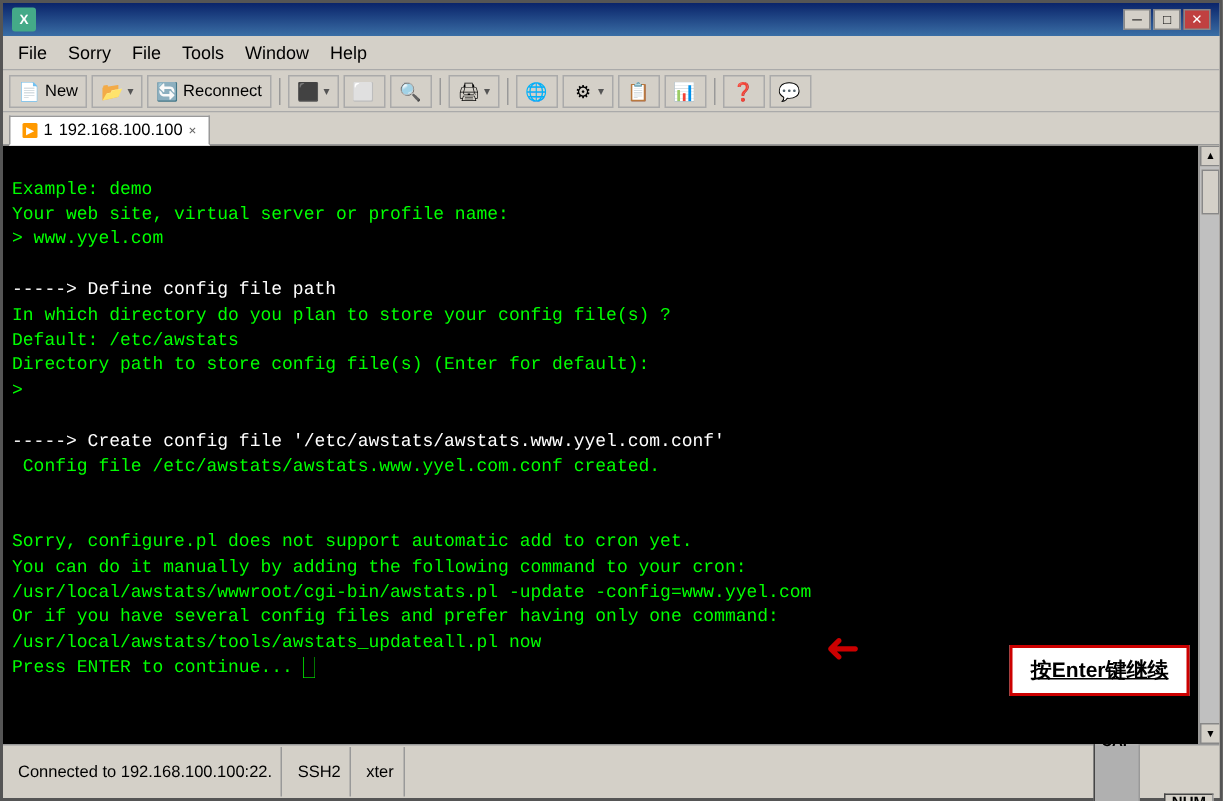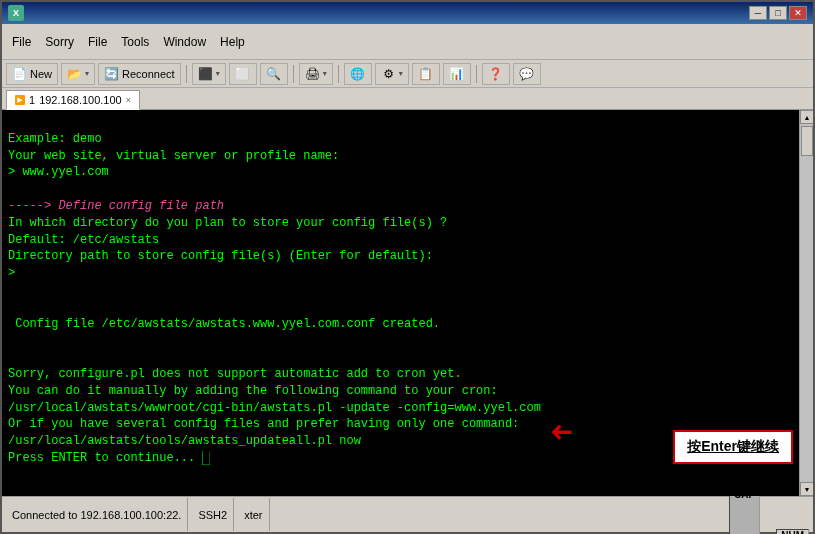--- a/index.html
+++ b/index.html
@@ -70,21 +70,21 @@
     }
     .title-btn.close { background: #c04040; color: white; }
 
     
     .menu-bar {
       background: #d4d0c8;
       border-bottom: 1px solid #aaa;
       padding: 2px 4px;
       display: flex;
       gap: 2px;
-      height: 36px;
+      height: 23px;
       align-items: center;
       flex-shrink: 0;
     }
     .menu-item {
       padding: 1px 6px;
       font-size: 12px;
       cursor: pointer;
       color: #000;
     }
 
@@ -218,21 +218,21 @@
     .scrollbar-thumb {
       width: 12px;
       height: 30px;
       background: #d4d0c8;
       border: 1px solid #888;
       margin: 2px auto;
     }
 
     
     .green { color: #00ff00; }
-    .yellow { color: #ec4899; font-style: italic; }
+    .yellow { color: #ffffff; }
 
     
     .popup-box {
       position: absolute;
       bottom: 32px;
       right: 20px;
       background: white;
       border: 2px solid #cc0000;
       padding: 6px 12px;
       font-size: 14px;
@@ -376,21 +376,21 @@
 <span class="green">Example: demo
 Your web site, virtual server or profile name:
 &gt; www.yyel.com
 
 </span><span class="yellow">-----&gt; Define config file path</span><span class="green">
 In which directory do you plan to store your config file(s) ?
 Default: /etc/awstats
 Directory path to store config file(s) (Enter for default):
 &gt;
 
-</span><span class="green">
+</span><span class="yellow">-----&gt; Create config file '/etc/awstats/awstats.www.yyel.com.conf'</span><span class="green">
  Config file /etc/awstats/awstats.www.yyel.com.conf created.
 
 </span><span class="green">
 Sorry, configure.pl does not support automatic add to cron yet.
 You can do it manually by adding the following command to your cron:
 /usr/local/awstats/wwwroot/cgi-bin/awstats.pl -update -config=www.yyel.com
 Or if you have several config files and prefer having only one command:
 /usr/local/awstats/tools/awstats_updateall.pl now
 Press ENTER to continue... <span style="background:#00ff00;color:#000;">█</span></span>
     </div>

